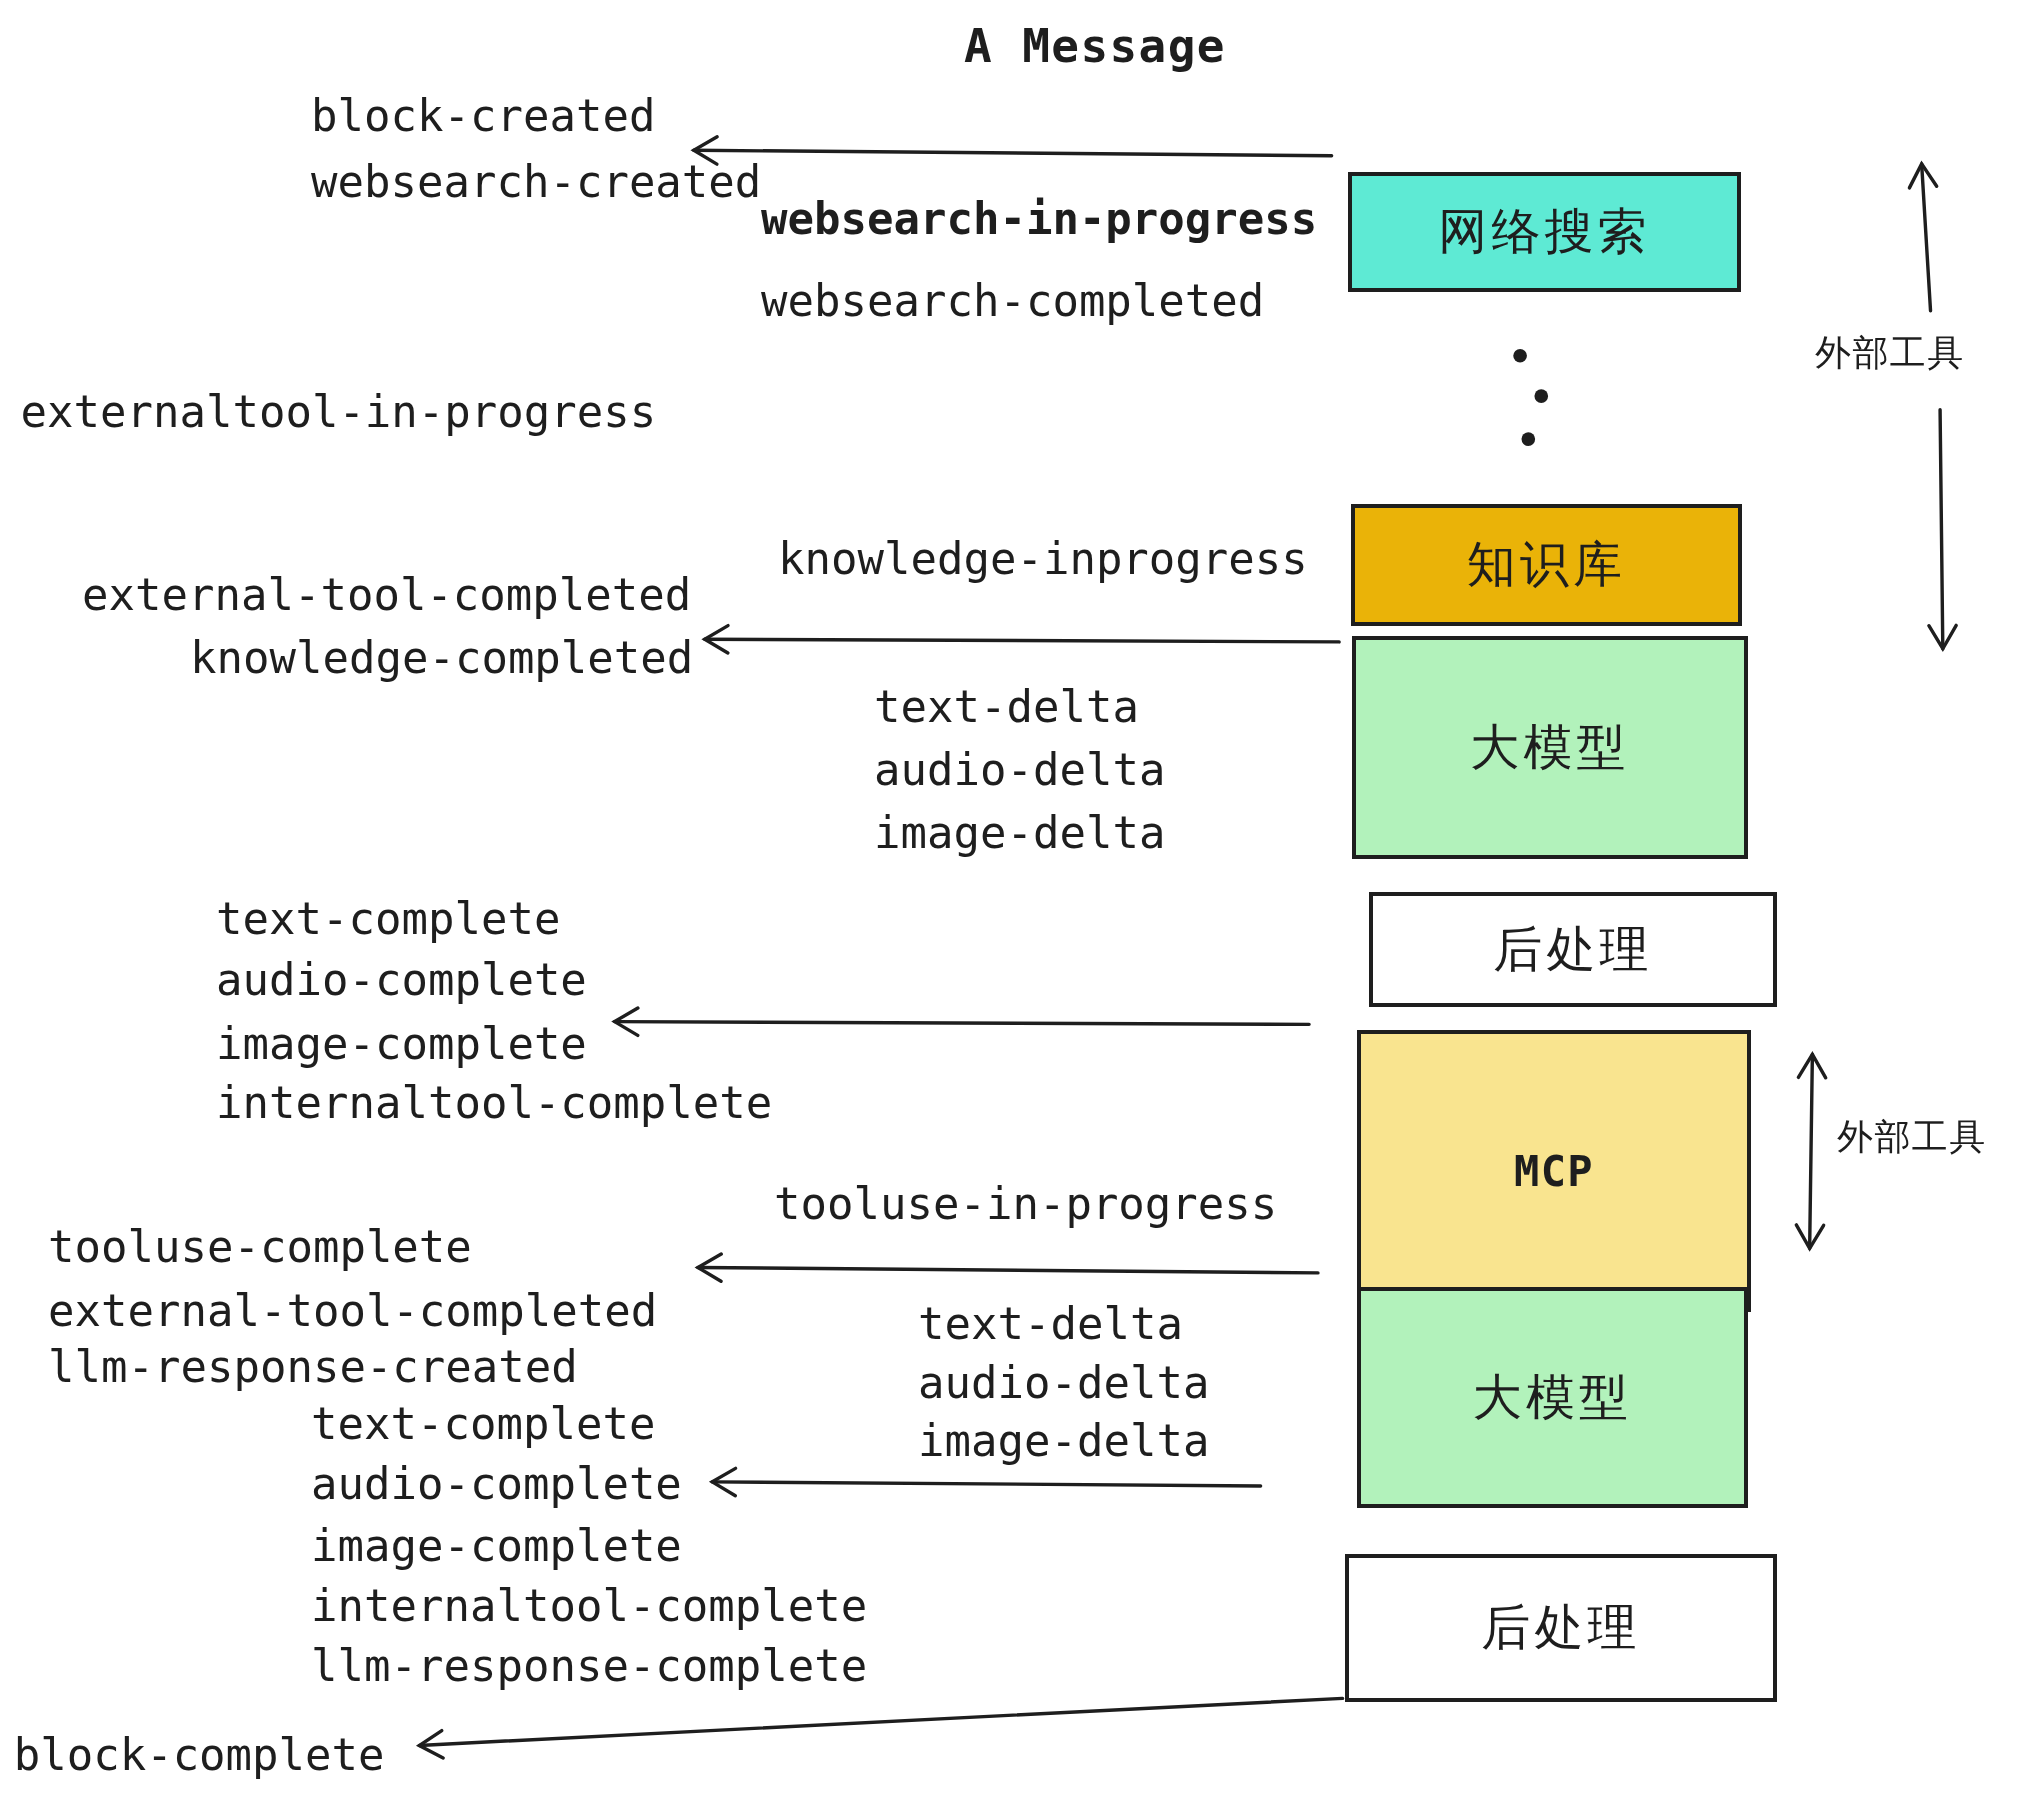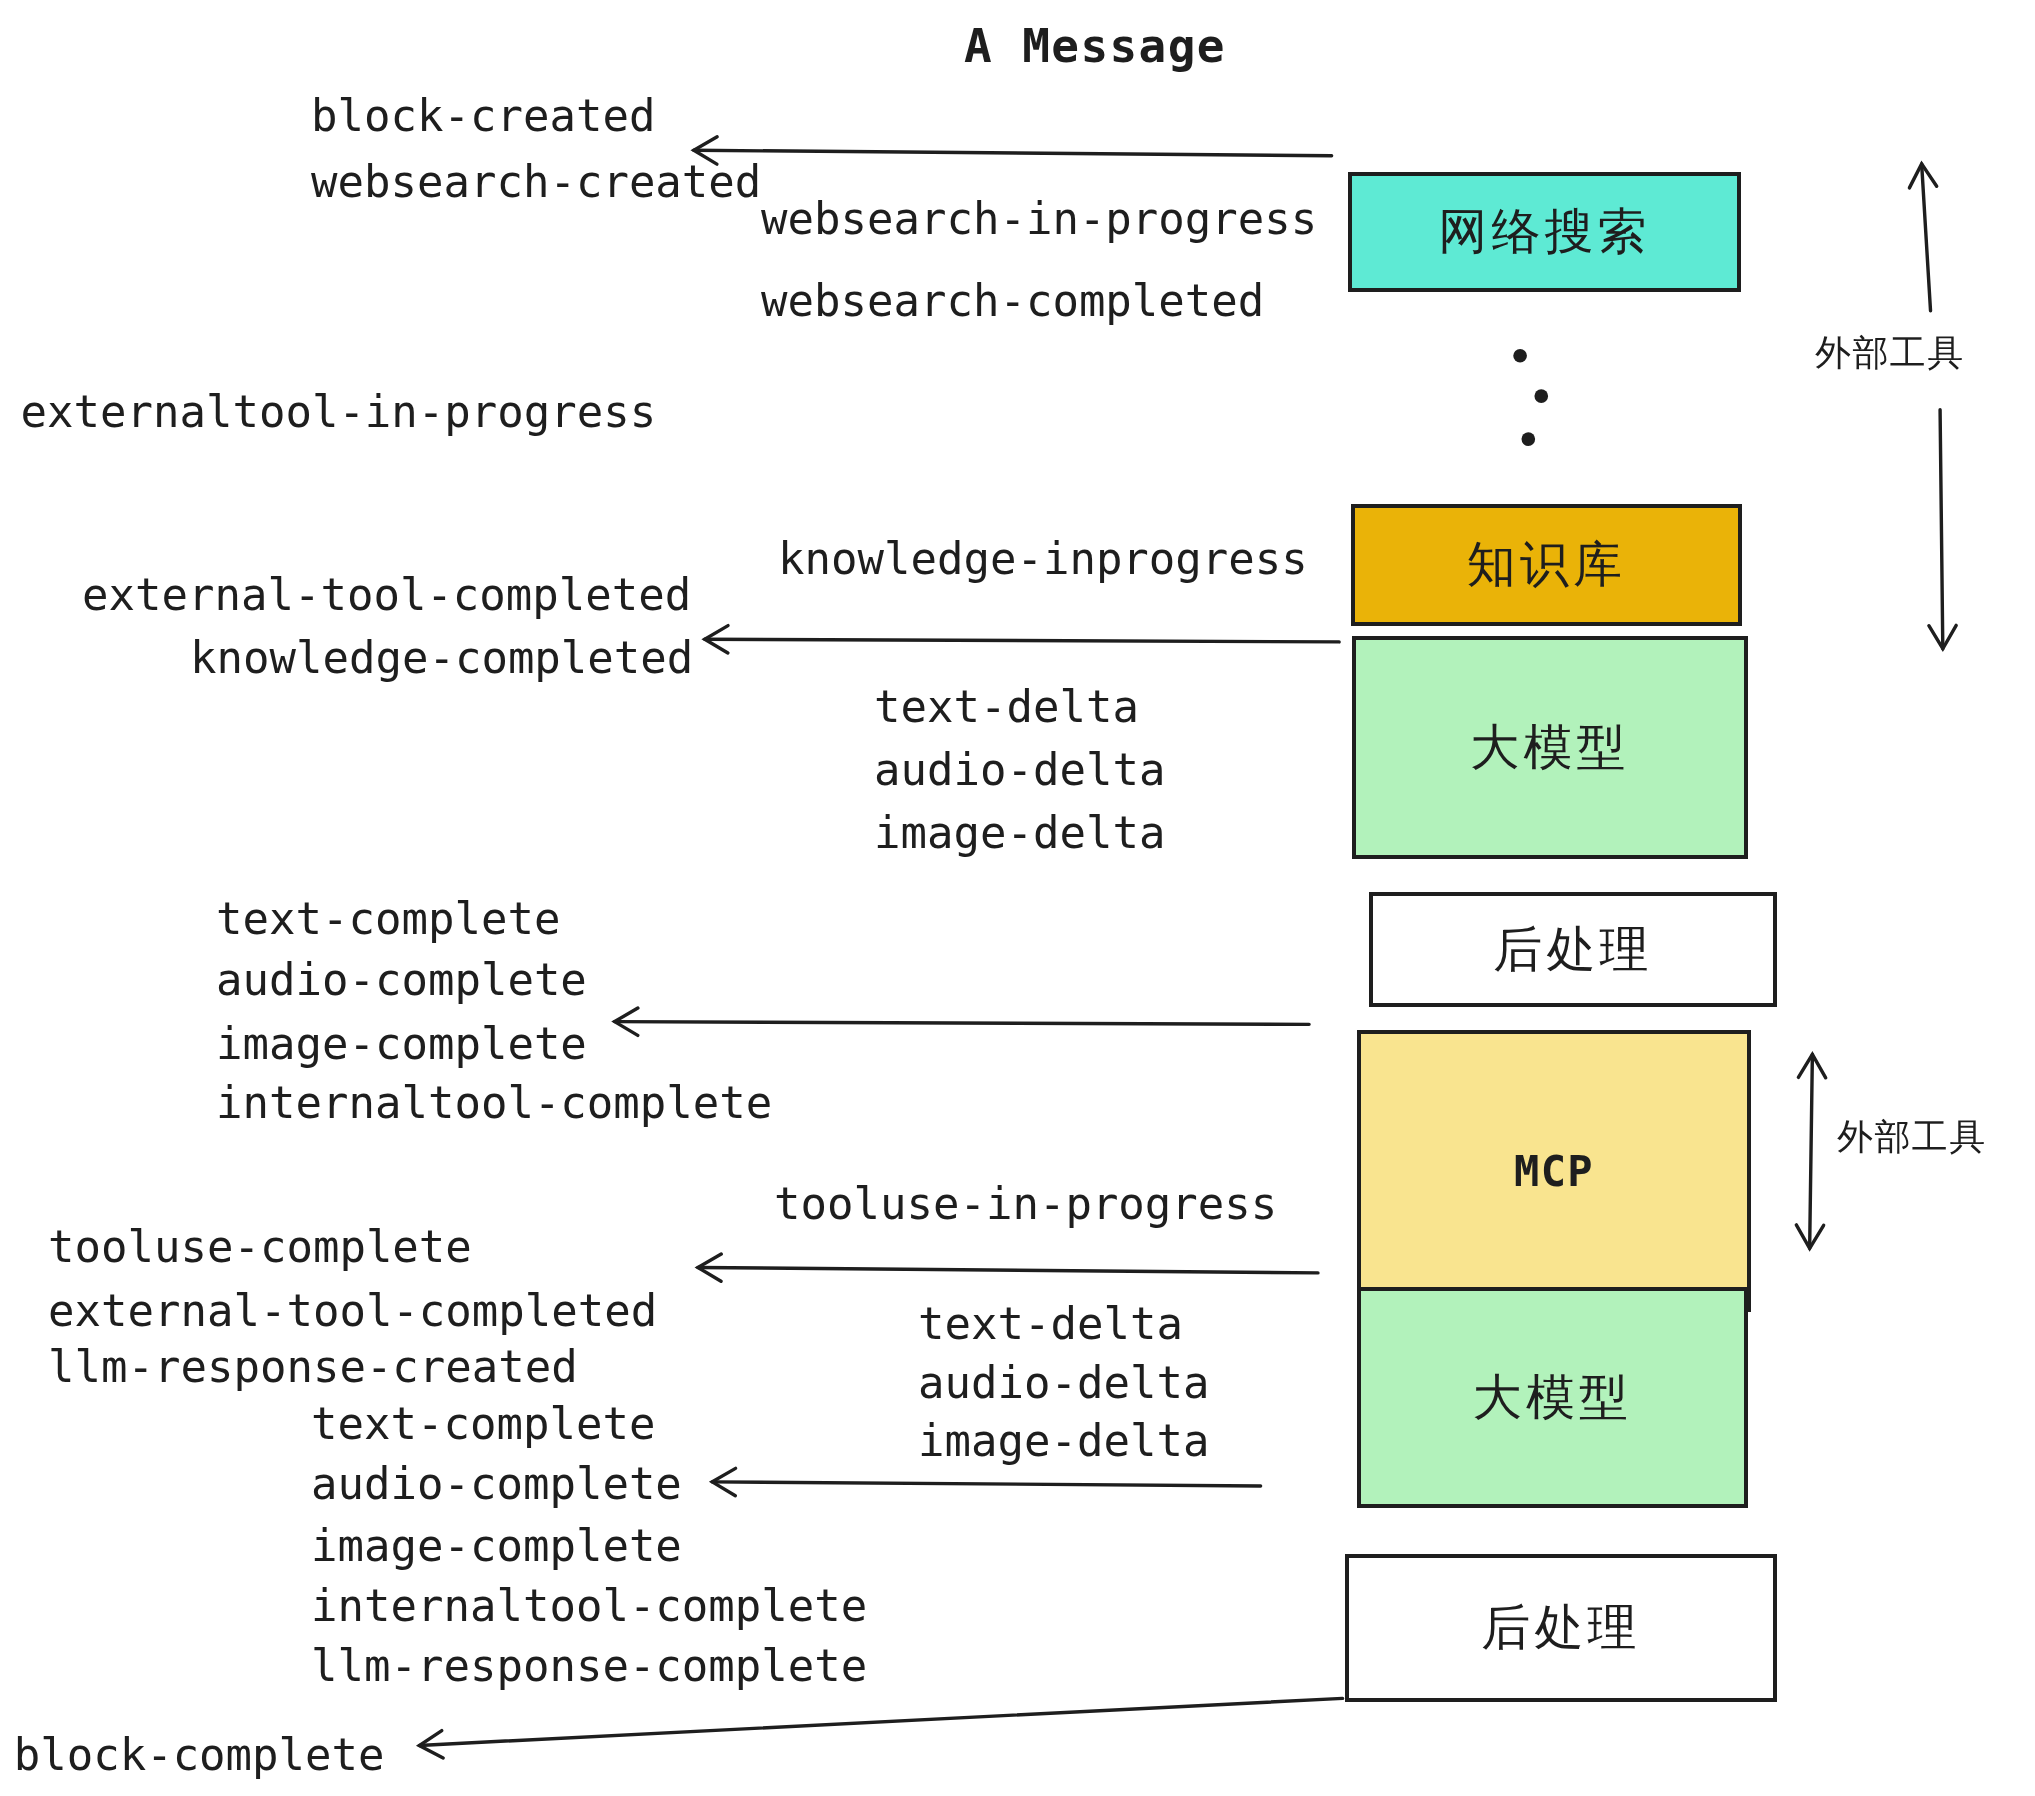--- a/index.html
+++ b/index.html
@@ -102,21 +102,21 @@
       <div class="box" style="left: 1357px; top: 1287px; width: 391px; height: 221px; background: rgb(178, 242, 187);">
         <span class="box-label">大模型</span>
       </div>
       <div class="box" style="left: 1345px; top: 1554px; width: 432px; height: 148px; background: rgb(255, 255, 255);">
         <span class="box-label">后处理</span>
       </div>
     </div>
   <div id="event-layer">
       <div class="event" style="left: 311px; top: 92px;">block-created</div>
       <div class="event" style="left: 311px; top: 158px;">websearch-created</div>
-      <div class="event" style="left: 761px; top: 195px;">websearch-in-progress</div>
+      <div class="event" style="left: 761px; top: 195px; font-weight: bold;">websearch-in-progress</div>
       <div class="event" style="left: 761px; top: 277px;">websearch-completed</div>
       <div class="event" style="left: 20.5px; top: 388px;">externaltool-in-progress</div>
       <div class="event" style="left: 778px; top: 535px;">knowledge-inprogress</div>
       <div class="event" style="left: 82px; top: 571px;">external-tool-completed</div>
       <div class="event" style="left: 190px; top: 634px;">knowledge-completed</div>
       <div class="event" style="left: 874px; top: 683px;">text-delta</div>
       <div class="event" style="left: 874px; top: 746px;">audio-delta</div>
       <div class="event" style="left: 874px; top: 809px;">image-delta</div>
       <div class="event" style="left: 216px; top: 895px;">text-complete</div>
       <div class="event" style="left: 216px; top: 956px;">audio-complete</div>

